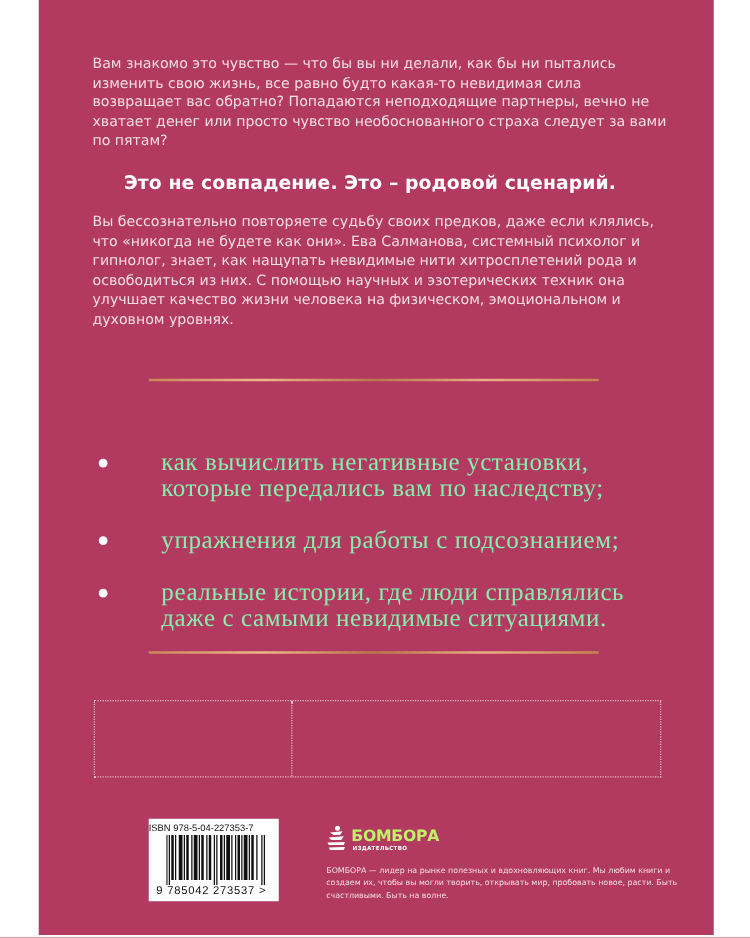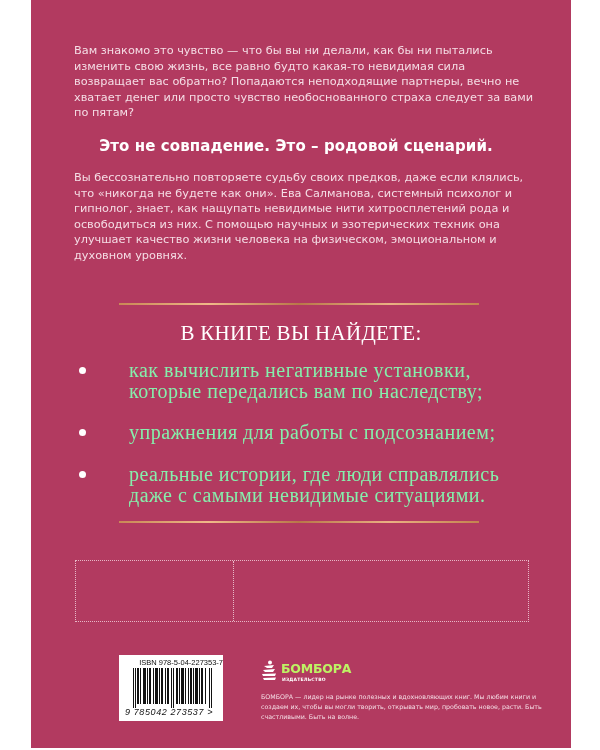--- a/index.html
+++ b/index.html
@@ -54,27 +54,27 @@
   .bonus-text {
     position: absolute; right: 12px; top: 9px; width: 290px; text-align: right;
     font-size: 9.6px; line-height: 13px; color: #f5dde5;
   }
   .barcode-box {
     position: absolute; left: 88px; top: 655px; width: 104px; height: 66px;
     background: #ffffff; color: #111;
     font-family: "Liberation Sans", sans-serif;
   }
   .isbn-text {
-    position: absolute; left: 0; width: 104px; top: 3px; text-align: right; font-size: 7.5px;
+    position: absolute; left: 0; width: 104px; top: 3px; text-align: left; font-size: 7.5px;
   }
   .bars {
     position: absolute; left: 14px; top: 13px; width: 80px; height: 40px;
   }
   .barcode-digits {
-    position: absolute; left: 6px; top: 52px; width: 96px; font-size: 9px; letter-spacing: 0.6px; white-space: nowrap; font-style: italic;
+    position: absolute; left: 6px; top: 52px; width: 96px; font-size: 9px; letter-spacing: 0.6px; white-space: nowrap;
   }
   .publisher {
     position: absolute; left: 226px; top: 660px; width: 300px;
   }
   .pub-logo { position: absolute; left: 4px; top: 0; width: 90px; height: 28px; }
   .pub-logo-icon { position: absolute; left: 0; top: 0; width: 16px; height: 22px; }
   .pub-name {
     position: absolute; left: 20px; top: 1px; font-size: 12.5px; font-weight: bold; color: #bef264; letter-spacing: -0.2px;
   }
   .pub-sub {
@@ -87,21 +87,20 @@
 </style>
 </head>
 <body>
 
 <div class="cover">
   <div class="intro">Вам знакомо это чувство — что бы вы ни делали, как бы ни пытались изменить свою жизнь, все равно будто какая-то невидимая сила возвращает вас обратно? Попадаются неподходящие партнеры, вечно не хватает денег или просто чувство необоснованного страха следует за вами по пятам?</div>
   <div class="tagline">Это не совпадение. Это – родовой сценарий.</div>
   <div class="desc">Вы бессознательно повторяете судьбу своих предков, даже если клялись, что «никогда не будете как они». Ева Салманова, системный психолог и гипнолог, знает, как нащупать невидимые нити хитросплетений рода и освободиться из них. С помощью научных и эзотерических техник она улучшает качество жизни человека на физическом, эмоциональном и духовном уровнях.</div>
 
   <div class="gold-line top"></div>
-  <div class="find-title">В КНИГЕ ВЫ НАЙДЕТЕ:</div>
 
   <div class="bullets">
     <div class="bullet-item" style="top:0px;">
       <span class="bullet-dot"></span>
       <div class="bullet-text">как вычислить негативные установки, которые передались вам по наследству;</div>
     </div>
     <div class="bullet-item" style="top:62px;">
       <span class="bullet-dot"></span>
       <div class="bullet-text">упражнения для работы с подсознанием;</div>
     </div>

